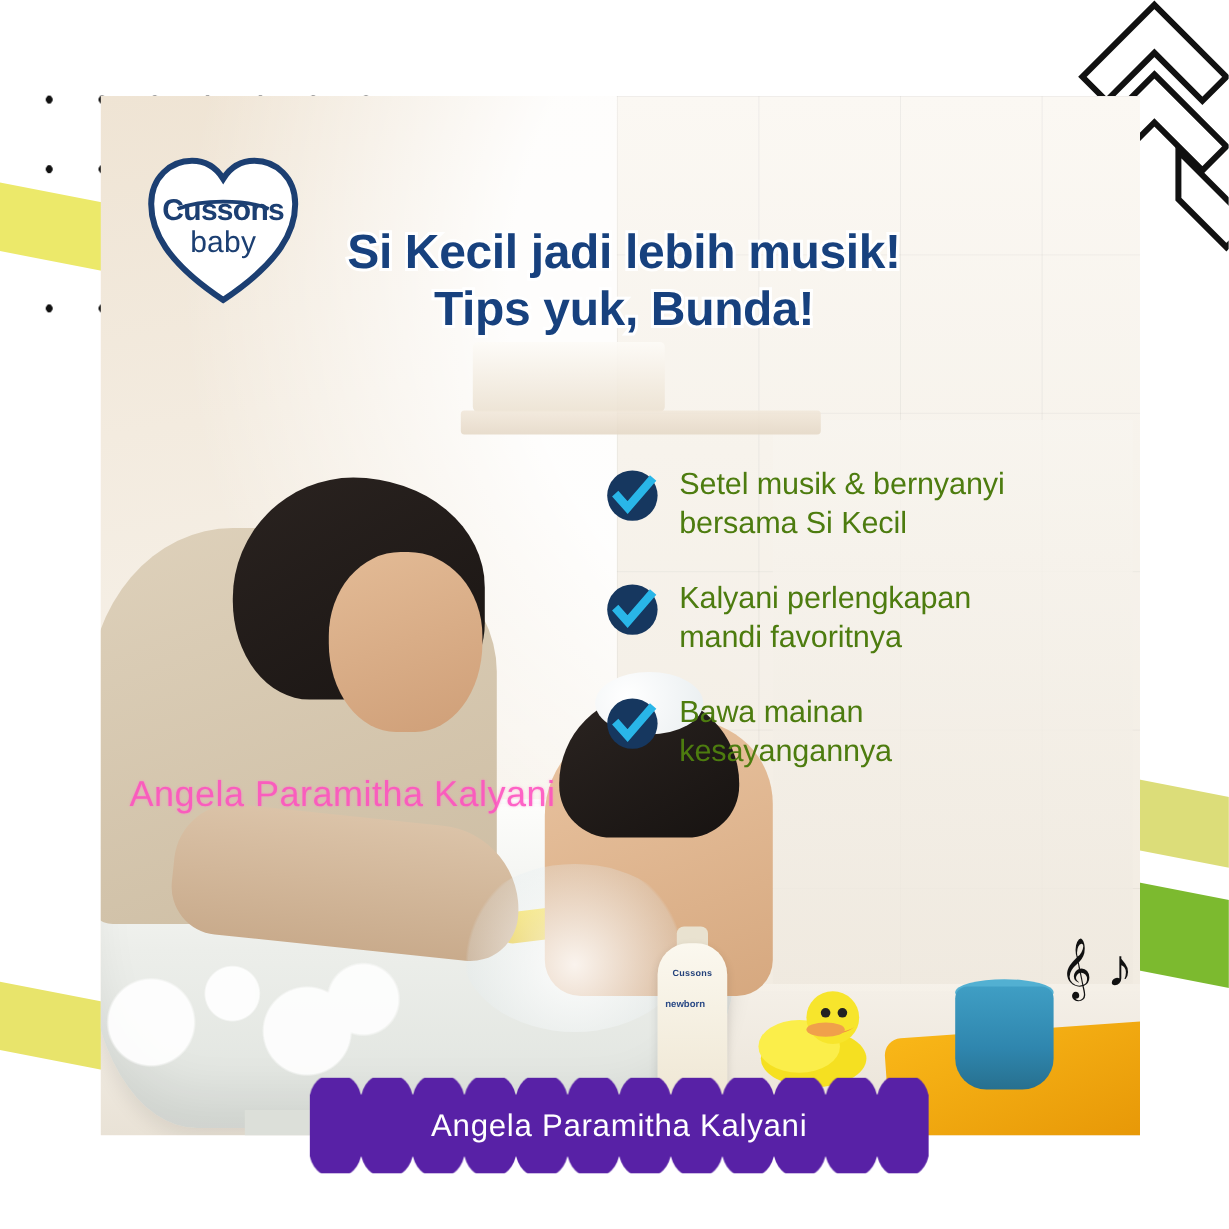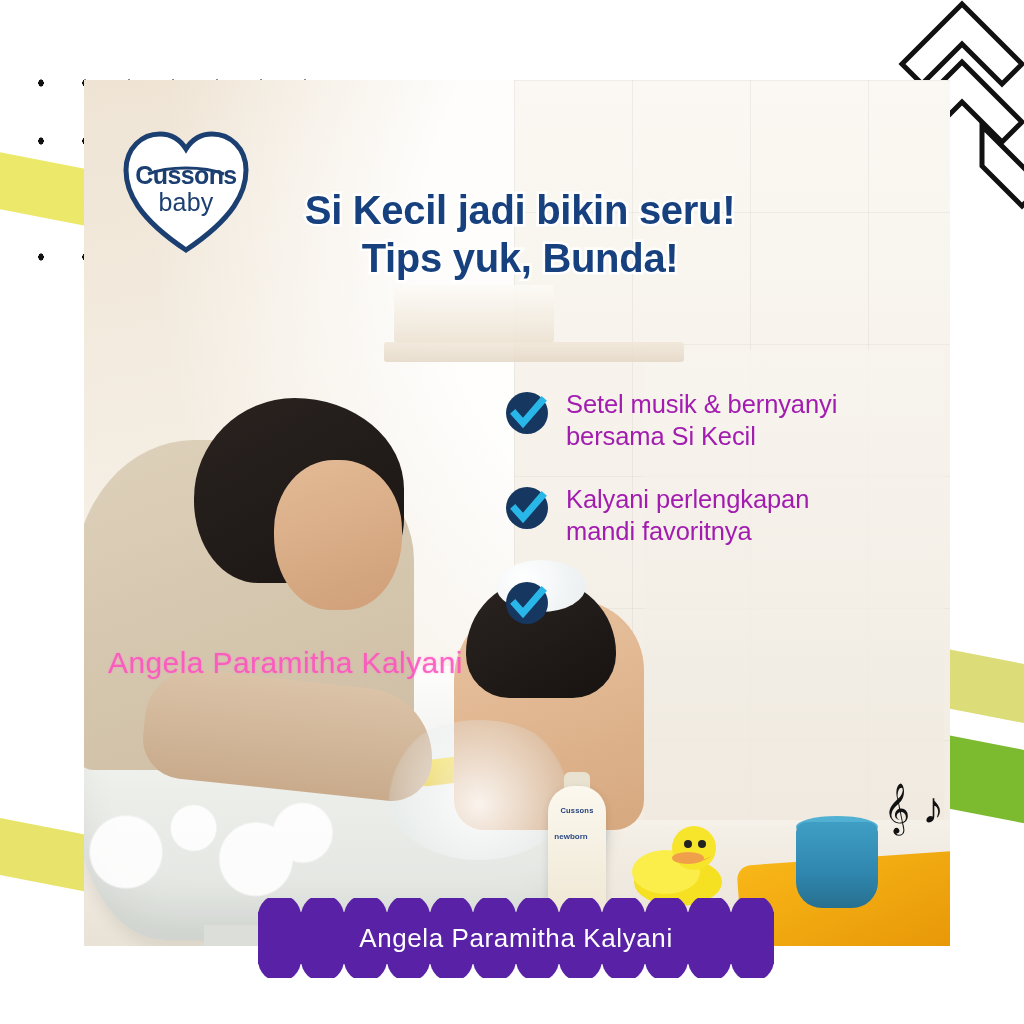--- a/index.html
+++ b/index.html
@@ -220,21 +220,21 @@
     -webkit-text-stroke:5px #ffffff;
     paint-order:stroke fill;
   }
   .headline div{white-space:nowrap;}
 
   
   .tips{position:absolute;left:504px;top:388px;width:420px;}
   .tip{display:flex;align-items:flex-start;margin-bottom:30px;}
   .tip-check{width:46px;height:46px;flex:0 0 46px;margin-right:16px;margin-top:2px;}
   .tip-text{
-    color:#a21caf;font-size:25.5px;line-height:1.27;font-weight:400;
+    color:#4d7c0f;font-size:25.5px;line-height:1.27;font-weight:400;
     letter-spacing:-.1px;
   }
 
   
   .watermark{
     position:absolute;left:24px;top:566px;
     font-size:30px;color:#ff4fc0;opacity:.88;
     letter-spacing:.4px;white-space:nowrap;
     text-shadow:0 0 2px rgba(255,120,200,.7);
   }
@@ -317,21 +317,21 @@
       <div class="logo-txt">
         <span class="l1">Cussons</span>
         <span class="l2">baby</span>
       </div>
     </div>
 
     <div class="watermark">Angela Paramitha Kalyani</div>
   </div>
 
   <div class="headline">
-    <div>Si Kecil jadi bikin seru!</div>
+    <div>Si Kecil jadi lebih musik!</div>
     <div>Tips yuk, Bunda!</div>
   </div>
 
   <div class="tips">
     <div class="tip">
       <svg class="tip-check" viewBox="0 0 46 46">
         <circle cx="23" cy="23" r="21" fill="#16375f"></circle>
         <path d="M11 24 l8 9 l19 -22" fill="none" stroke="#29b6e8" stroke-width="7" stroke-linecap="square" stroke-linejoin="miter"></path>
       </svg>
       <div class="tip-text">
@@ -347,20 +347,24 @@
       <div class="tip-text">
         <div>Kalyani perlengkapan</div>
         <div>mandi favoritnya</div>
       </div>
     </div>
     <div class="tip">
       <svg class="tip-check" viewBox="0 0 46 46">
         <circle cx="23" cy="23" r="21" fill="#16375f"></circle>
         <path d="M11 24 l8 9 l19 -22" fill="none" stroke="#29b6e8" stroke-width="7" stroke-linecap="square" stroke-linejoin="miter"></path>
       </svg>
+      <div class="tip-text">
+        <div>Bawa mainan</div>
+        <div>kesayangannya</div>
+      </div>
     </div>
   </div>
 
   <div class="banner-wrap">
     <svg viewBox="0 0 516 80" width="516" height="80" preserveAspectRatio="none">
       <defs>
         <pattern id="scallopTop" x="0" y="0" width="43" height="80" patternUnits="userSpaceOnUse">
           <rect x="0" y="14" width="43" height="52" fill="#5821a6"></rect>
           <circle cx="21.5" cy="18" r="21.5" fill="#5821a6"></circle>
           <circle cx="21.5" cy="62" r="21.5" fill="#5821a6"></circle>

